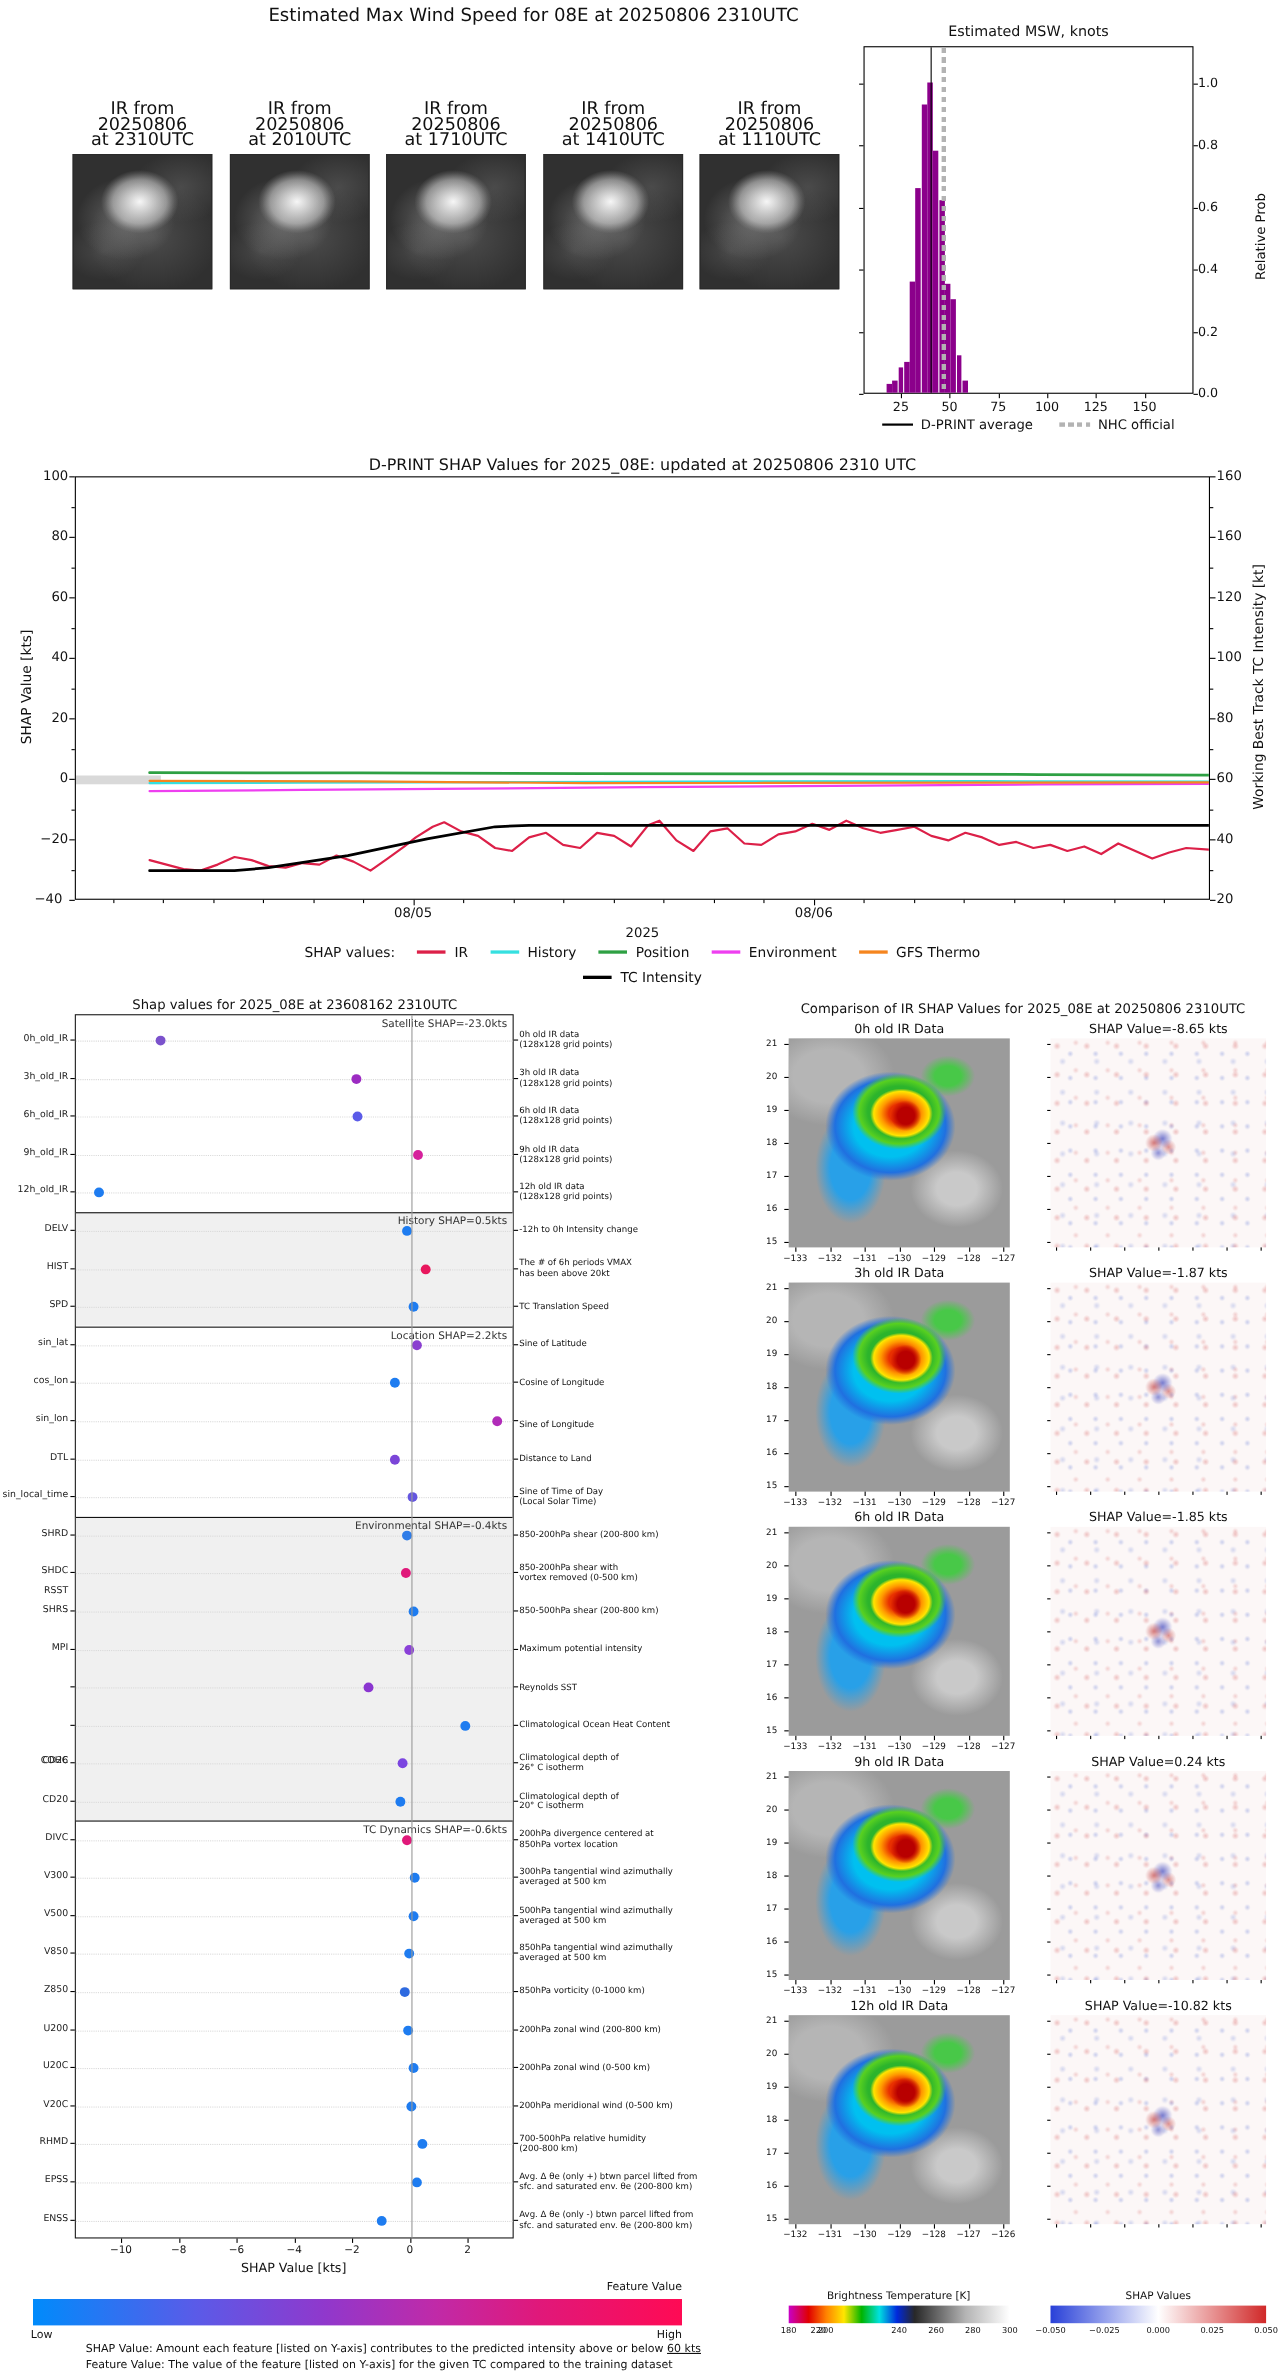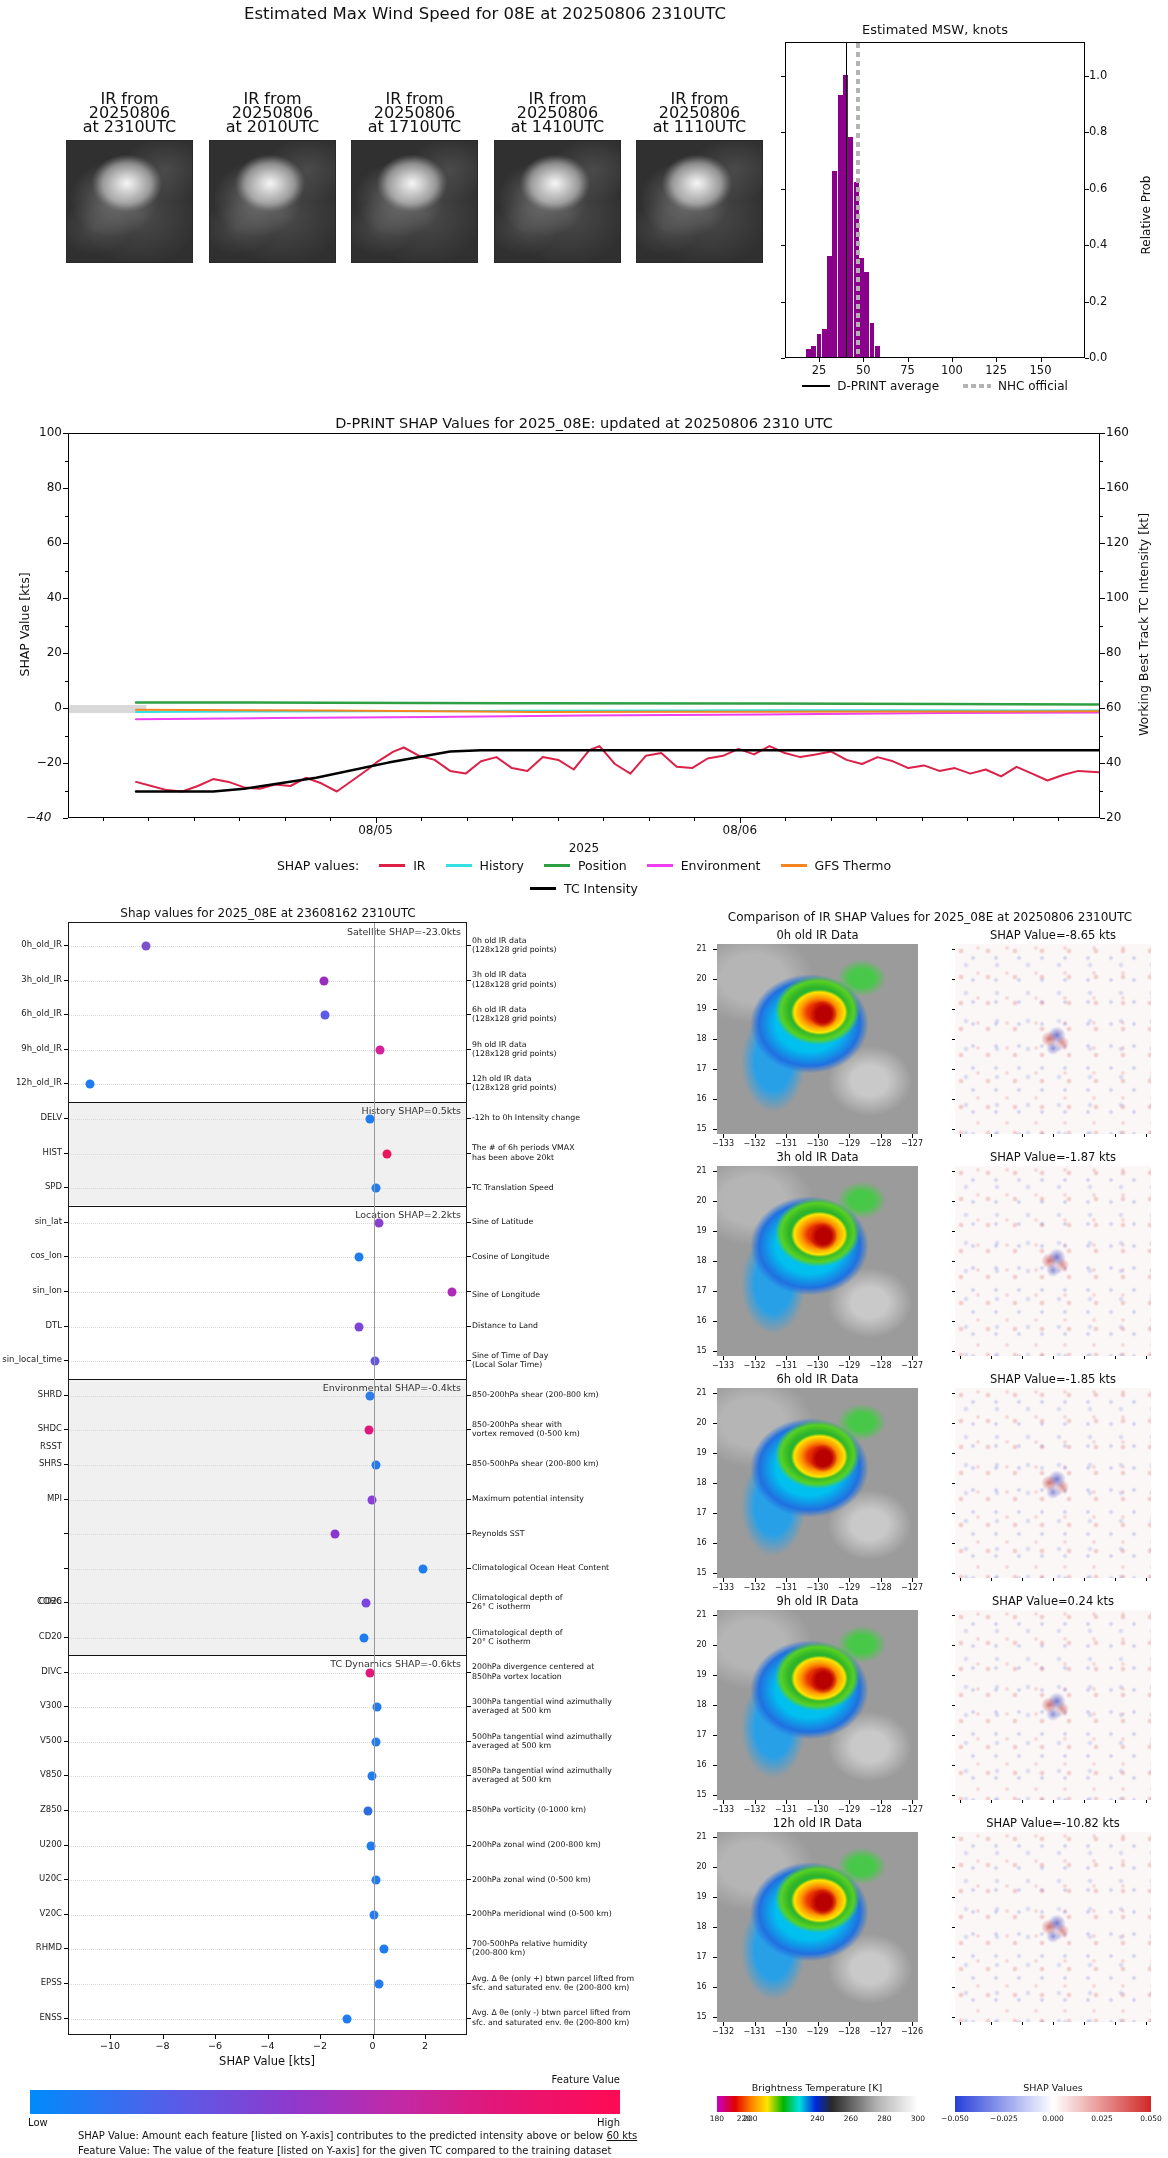--- a/index.html
+++ b/index.html
@@ -353,21 +353,21 @@
     <div class="tslab" style="left: 1106px; top: 645px; width: 36px;">80</div>
     <div class="tick" style="left: 1100px; top: 653px; width: 5px; height: 1px;"></div>
     <div class="tslab" style="left: 26px; top: 700px; width: 36px; text-align: right;">0</div>
     <div class="tick" style="left: 63px; top: 708px; width: 5px; height: 1px;"></div>
     <div class="tslab" style="left: 1106px; top: 700px; width: 36px;">60</div>
     <div class="tick" style="left: 1100px; top: 708px; width: 5px; height: 1px;"></div>
     <div class="tslab" style="left: 26px; top: 755px; width: 36px; text-align: right;">−20</div>
     <div class="tick" style="left: 63px; top: 763px; width: 5px; height: 1px;"></div>
     <div class="tslab" style="left: 1106px; top: 755px; width: 36px;">40</div>
     <div class="tick" style="left: 1100px; top: 763px; width: 5px; height: 1px;"></div>
-    <div class="tslab" style="left: 26px; top: 810px; width: 36px; text-align: left; font-style: italic;">−40</div>
+    <div class="tslab" style="left: 26px; top: 810px; width: 36px; text-align: center;">−40</div>
     <div class="tick" style="left: 63px; top: 818px; width: 5px; height: 1px;"></div>
     <div class="tslab" style="left: 1106px; top: 810px; width: 36px;">20</div>
     <div class="tick" style="left: 1100px; top: 818px; width: 5px; height: 1px;"></div>
     <div class="tick" style="left: 65px; top: 790.5px; width: 3px; height: 1px;"></div>
     <div class="tick" style="left: 1100px; top: 790.5px; width: 3px; height: 1px;"></div>
     <div class="tick" style="left: 65px; top: 735.5px; width: 3px; height: 1px;"></div>
     <div class="tick" style="left: 1100px; top: 735.5px; width: 3px; height: 1px;"></div>
     <div class="tick" style="left: 65px; top: 680.5px; width: 3px; height: 1px;"></div>
     <div class="tick" style="left: 1100px; top: 680.5px; width: 3px; height: 1px;"></div>
     <div class="tick" style="left: 65px; top: 625.5px; width: 3px; height: 1px;"></div>

